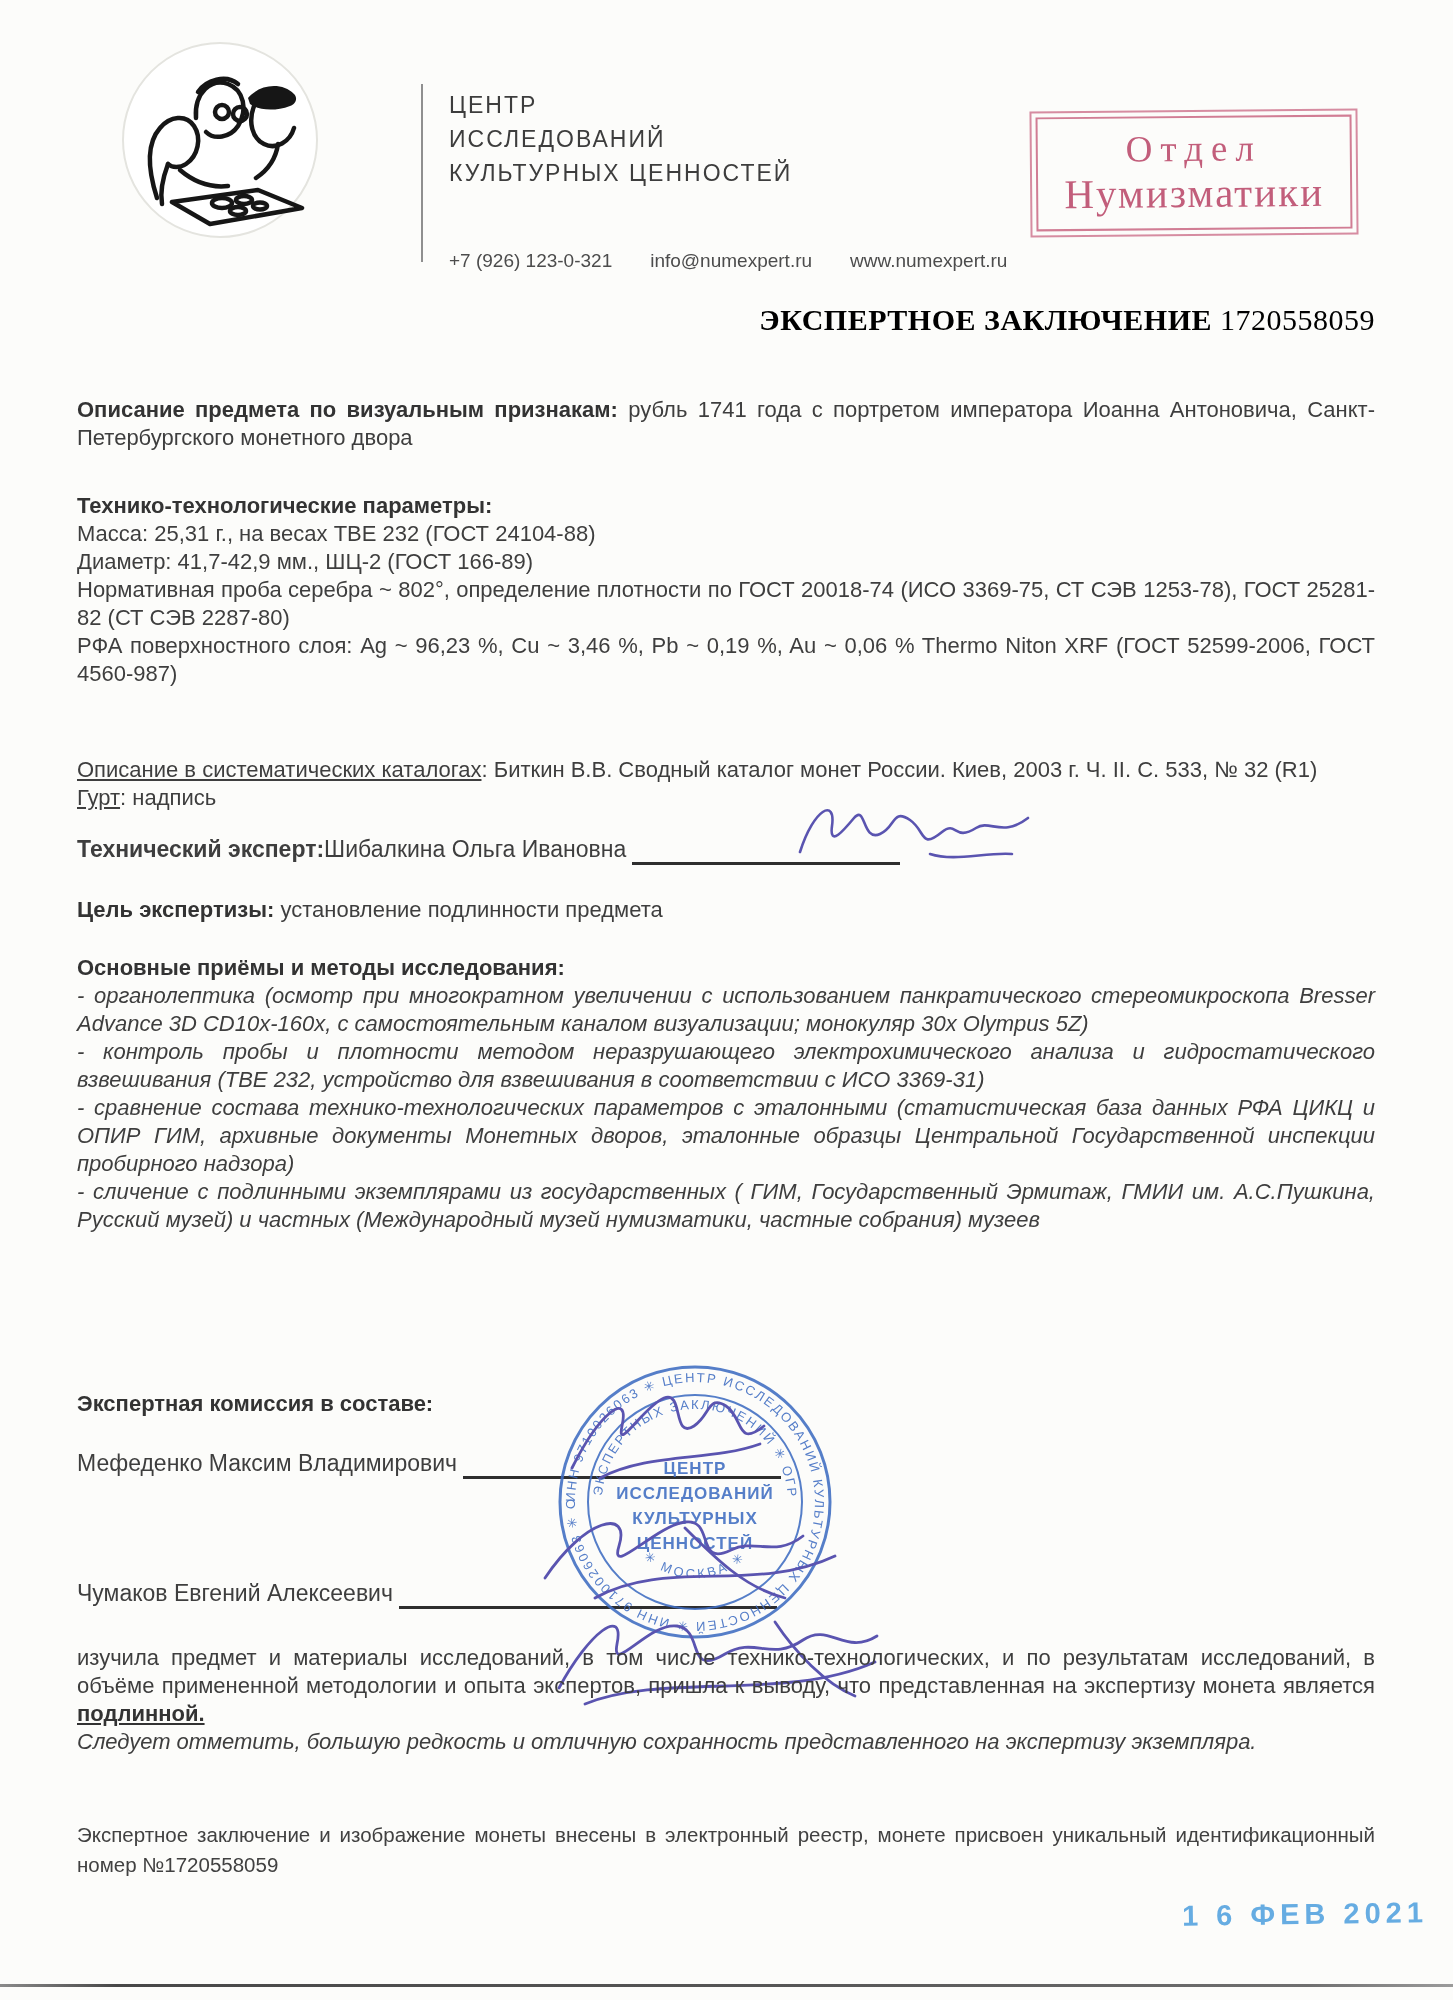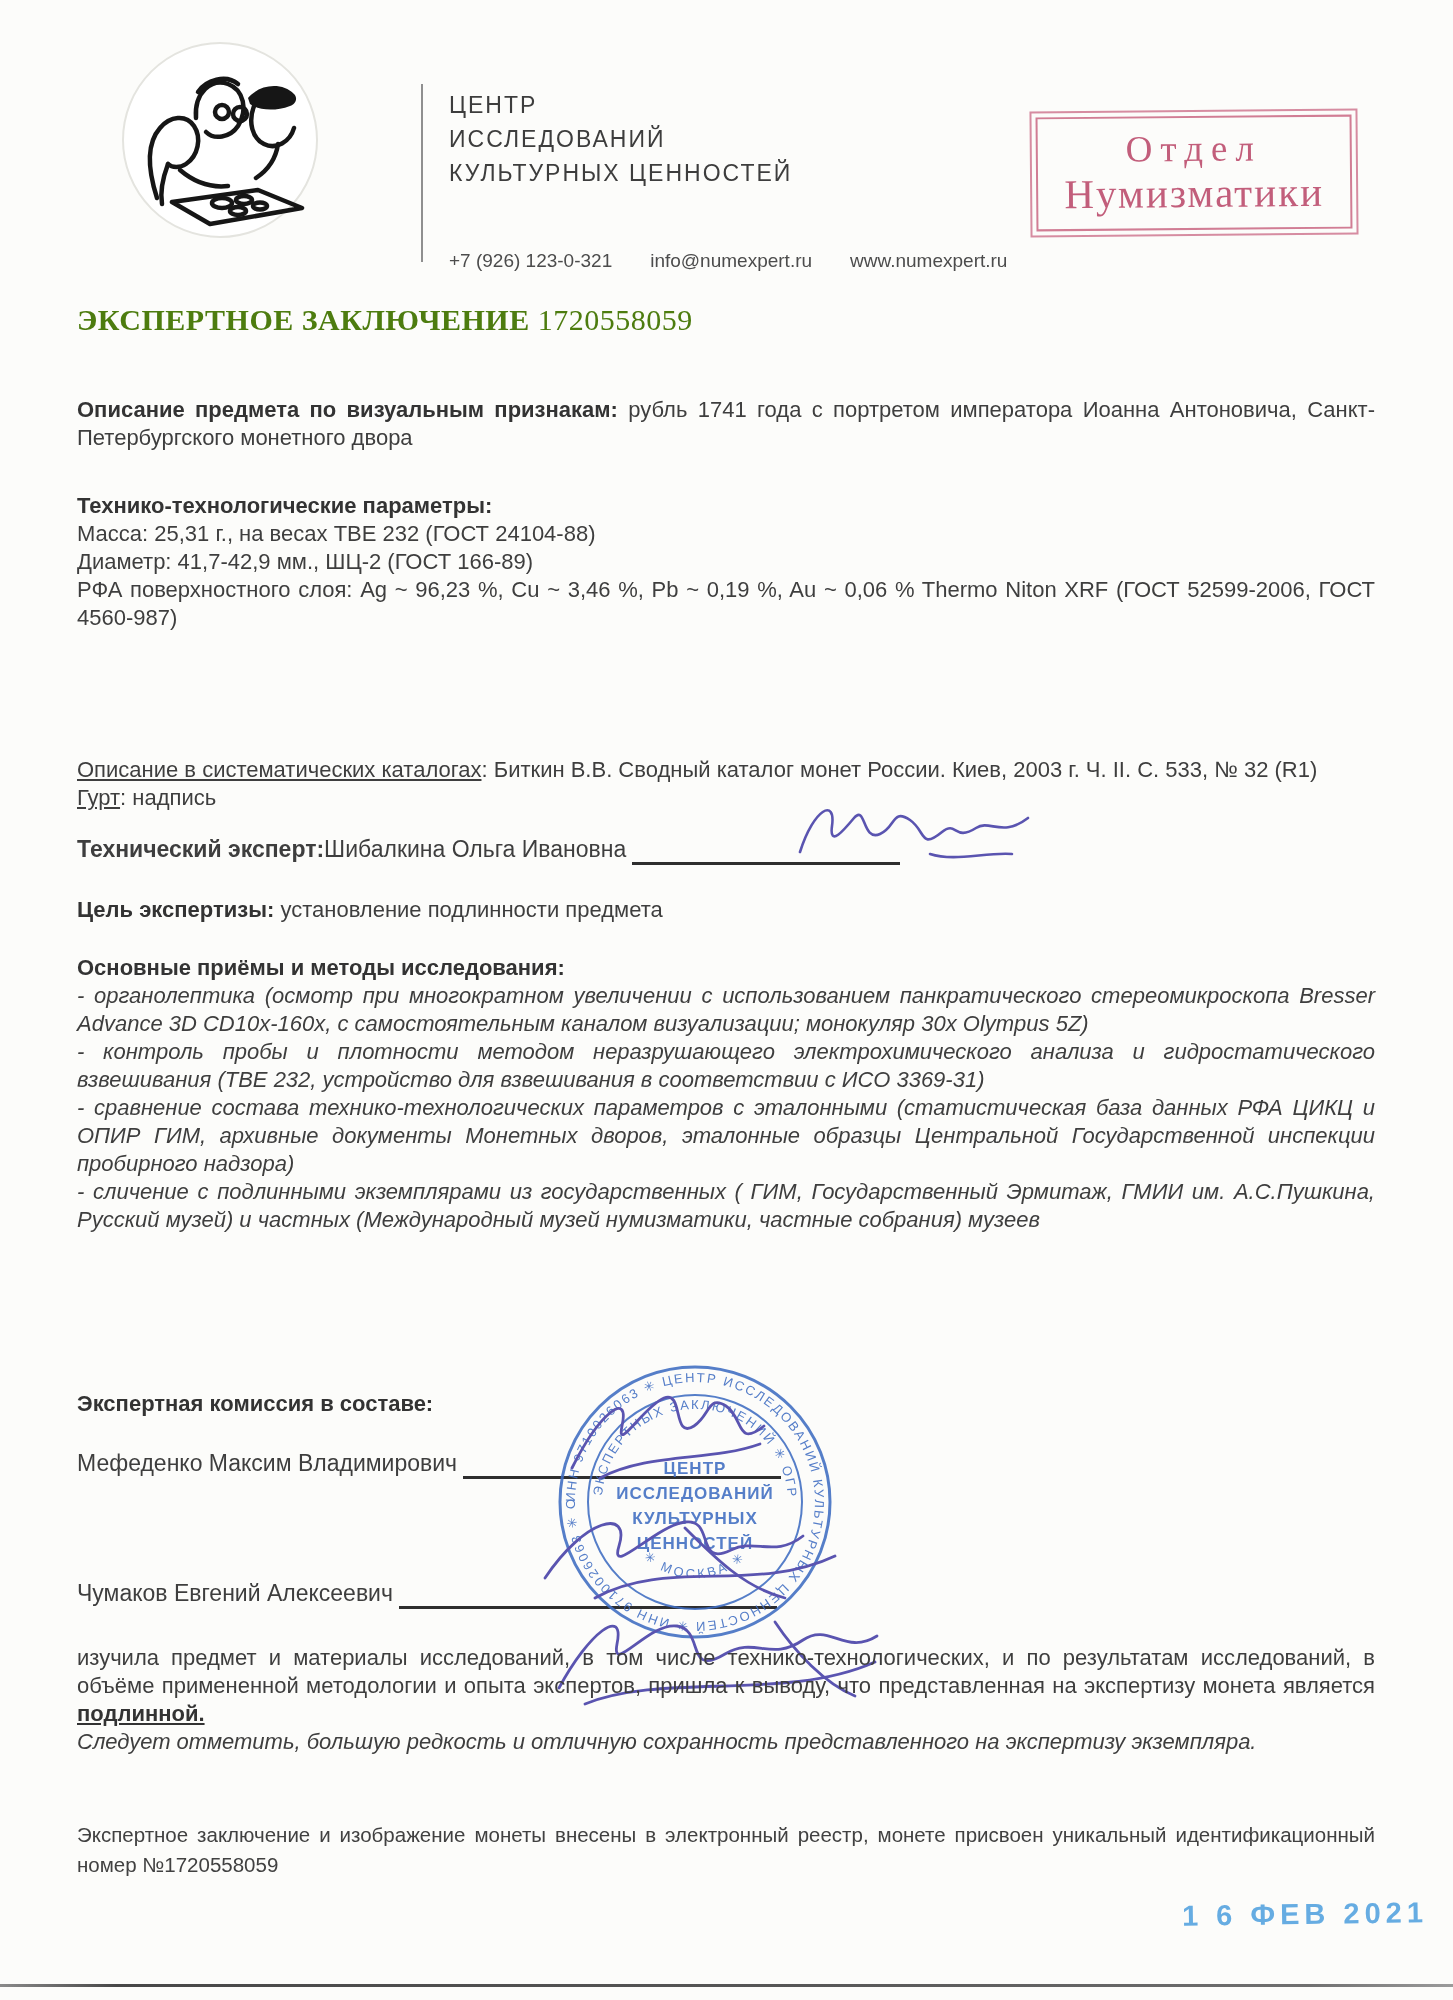--- a/index.html
+++ b/index.html
@@ -20,22 +20,22 @@
     border:2.5px solid rgba(198,92,122,.7);padding:4px;transform:rotate(-.5deg);
   }
   .dept-stamp-inner{
     box-sizing:border-box;width:100%;height:100%;border:2px solid rgba(198,92,122,.8);
     display:flex;flex-direction:column;align-items:center;justify-content:center;
     color:#c25e7b;font-family:"Liberation Serif",serif;
   }
   .dept-line1{font-size:37px;letter-spacing:8px;line-height:40px;}
   .dept-line2{font-size:41px;letter-spacing:2px;line-height:48px;}
   
-  .doc-title{position:absolute;left:77px;top:303px;width:1298px;text-align:left;
-    font-family:"Liberation Serif",serif;font-size:30px;color:#4d7c0f;letter-spacing:.5px;}
+  .doc-title{position:absolute;left:77px;top:303px;width:1298px;text-align:right;
+    font-family:"Liberation Serif",serif;font-size:30px;color:#000000;letter-spacing:.5px;}
   .doc-title b{font-weight:bold;}
   
   .sec{position:absolute;left:77px;width:1298px;font-size:22px;line-height:28px;
     text-align:justify;color:#3e3e3e;}
   .sec b{color:#333;}
   .underlined{text-decoration:underline;}
   .methods-item{font-style:italic;}
   .sig-row{position:absolute;left:77px;display:flex;align-items:flex-start;font-size:23px;color:#3e3e3e;}
   .uline{display:inline-block;border-bottom:3px solid #2e2e2e;height:26px;margin-left:6px;}
   .concl-bold{font-weight:bold;text-decoration:underline;color:#333;}
@@ -100,20 +100,21 @@
   </div>
 
   <div class="sec" style="top:396px;">
     <b>Описание предмета по визуальным признакам:</b><span> рубль 1741 года с портретом императора Иоанна Антоновича, Санкт-Петербургского монетного двора</span>
   </div>
 
   <div class="sec" style="top:492px;">
     <div><b>Технико-технологические параметры:</b></div>
     <div>Масса: 25,31 г., на весах ТВЕ 232 (ГОСТ 24104-88)</div>
     <div>Диаметр: 41,7-42,9 мм., ШЦ-2 (ГОСТ 166-89)</div>
+    <div>Нормативная проба серебра ~ 802°, определение плотности по ГОСТ 20018-74 (ИСО 3369-75, СТ СЭВ 1253-78),  ГОСТ 25281-82 (СТ СЭВ 2287-80)</div>
     <div>РФА поверхностного слоя: Ag ~ 96,23 %, Cu ~ 3,46 %, Pb ~ 0,19  %, Au ~ 0,06  % Thermo Niton XRF (ГОСТ 52599-2006, ГОСТ 4560-987)</div>
   </div>
 
   <div class="sec" style="top:756px;">
     <div><span class="underlined">Описание в систематических каталогах</span><span>: Биткин В.В. Сводный каталог монет России. Киев, 2003 г. Ч. II. С. 533, № 32 (R1)</span></div>
     <div><span class="underlined">Гурт</span><span>: надпись</span></div>
   </div>
 
   <div class="sig-row" style="top:836px;">
     <b>Технический эксперт:</b>

